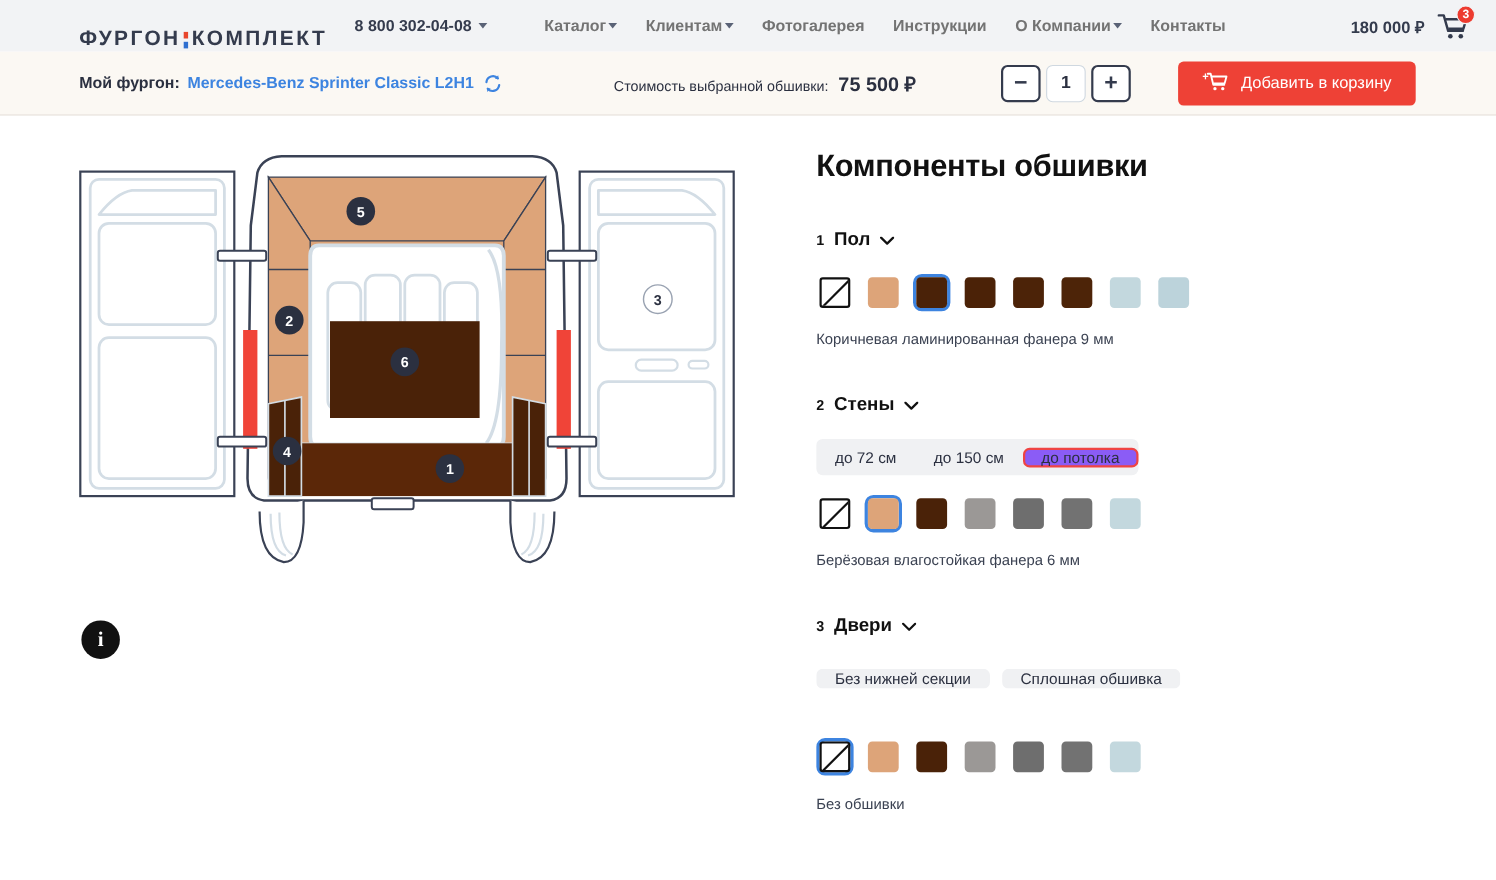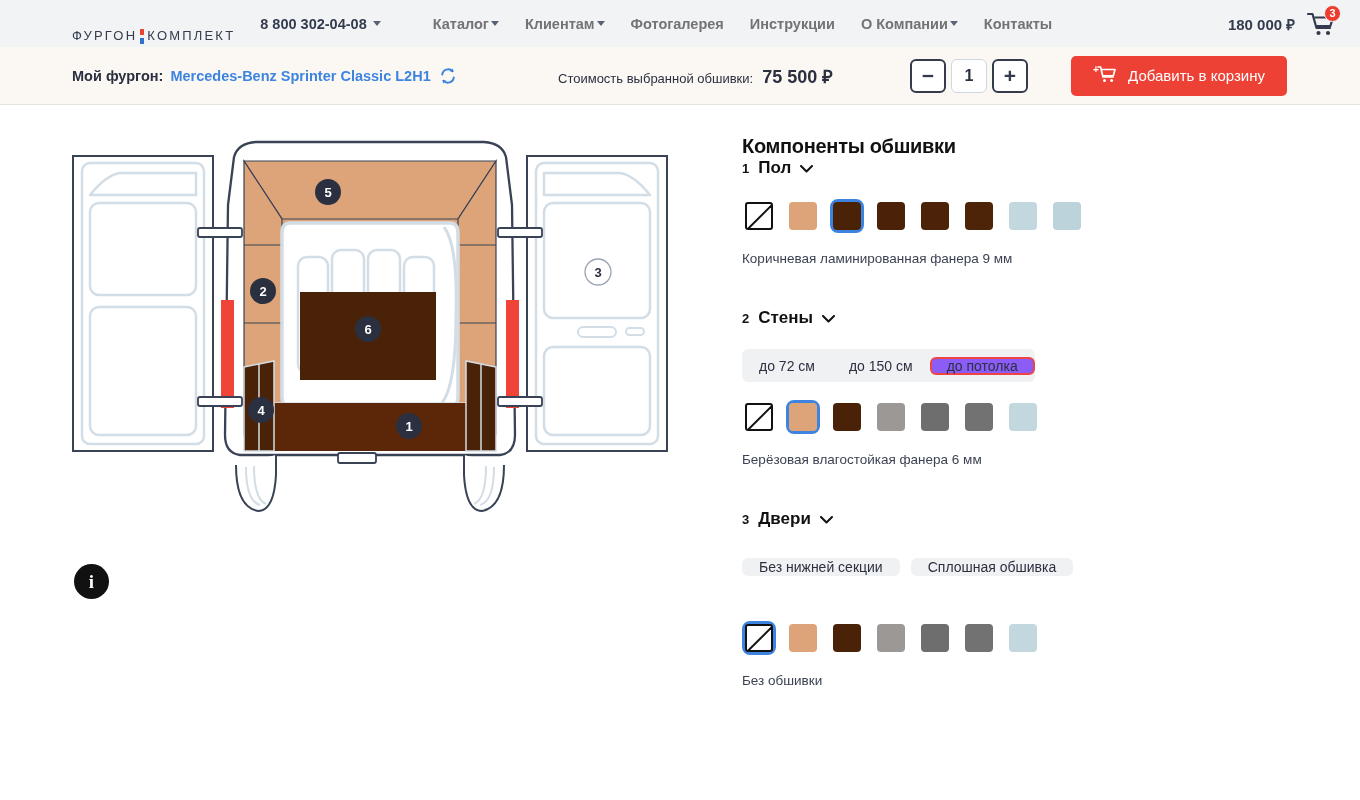--- a/index.html
+++ b/index.html
@@ -13,22 +13,22 @@
   
   .topbar {
     height: 47px;
     background: #f2f3f5;
     display: flex;
     align-items: center;
     padding: 0 24px 0 72px;
     position: relative;
   }
   .logo {
-    font-size: 13px;
-    font-weight: normal;
+    font-size: 19px;
+    font-weight: bold;
     letter-spacing: 2.2px;
     color: #343b4d;
     white-space: nowrap;
     display: flex;
     align-items: center;
     margin-top: 24px;
   }
   .logo-colon {
     display: inline-block;
     width: 4px;
@@ -194,24 +194,25 @@
     background: #111;
     color: #fff;
     display: flex; align-items: center; justify-content: center;
     font-size: 19px; font-weight: bold;
     font-family: "Liberation Serif", serif;
     cursor: pointer;
   }
 
   
   .panel-title {
-    font-size: 20px;
+    font-size: 28px;
     font-weight: bold;
     color: #111;
     letter-spacing: -0.3px;
+    margin-bottom: 41px;
   }
   .section { margin-bottom: 24px; }
   .section-head {
     display: flex; align-items: center; gap: 9px;
     margin-bottom: 21px;
     cursor: pointer;
   }
   .sec-num { font-size: 13px; font-weight: bold; color: #111; }
   .sec-name { font-size: 17px; font-weight: bold; color: #111; }
   .chev {

